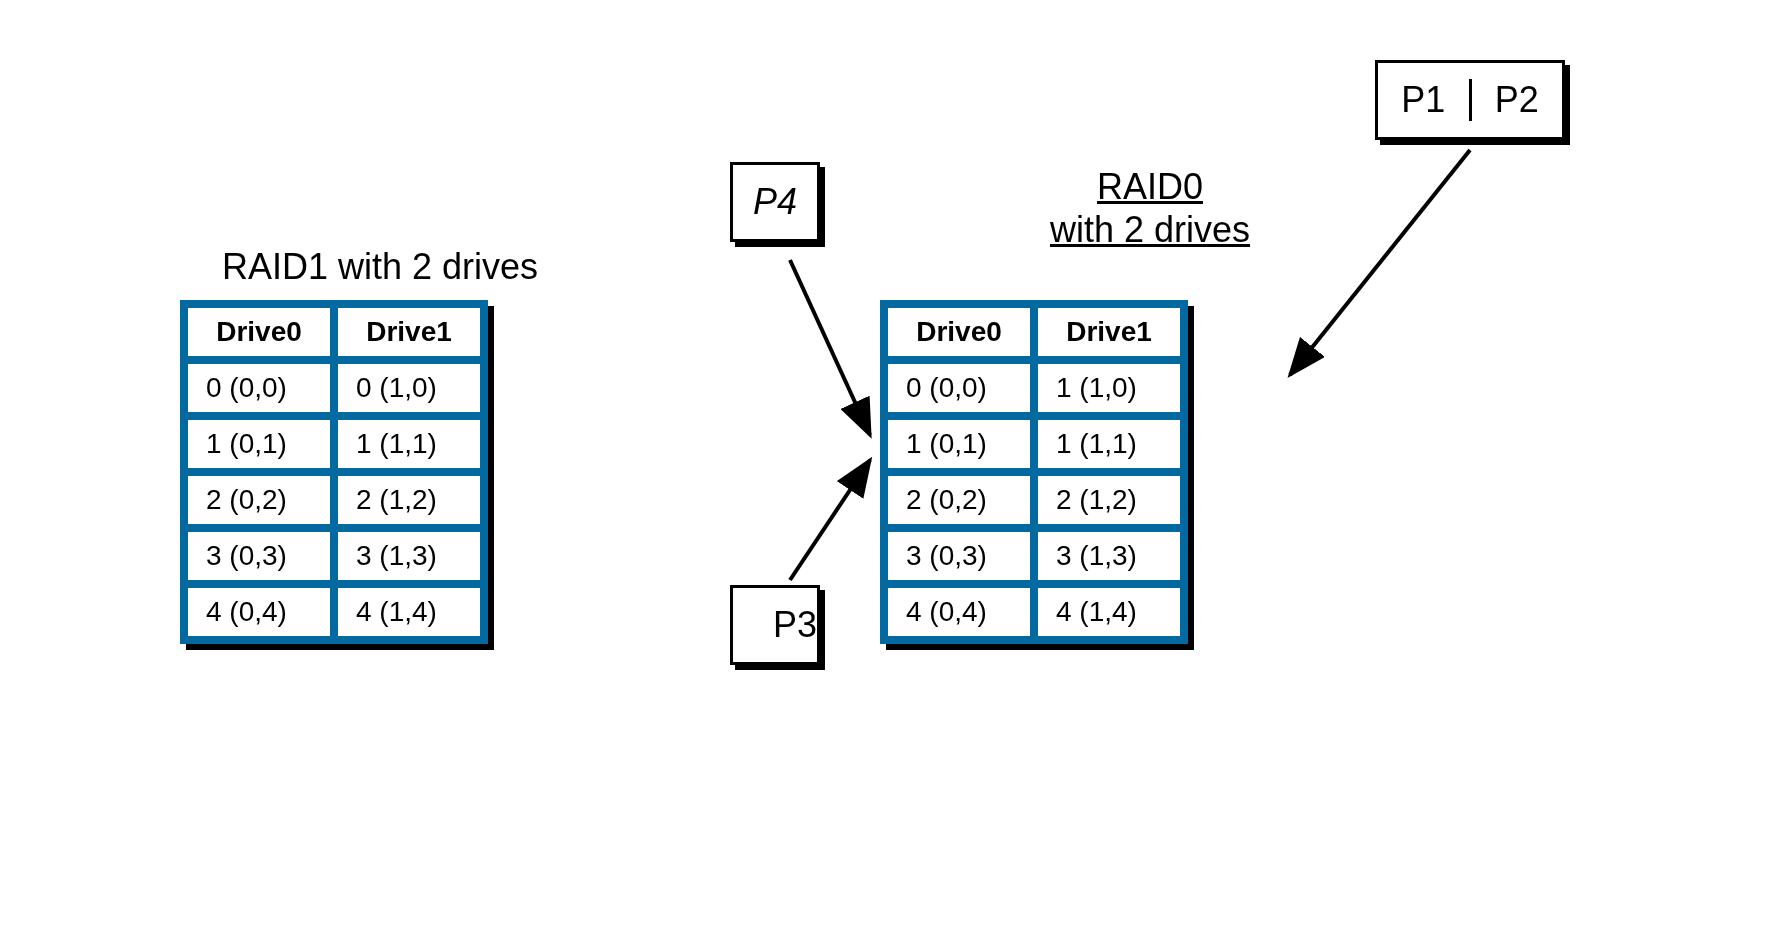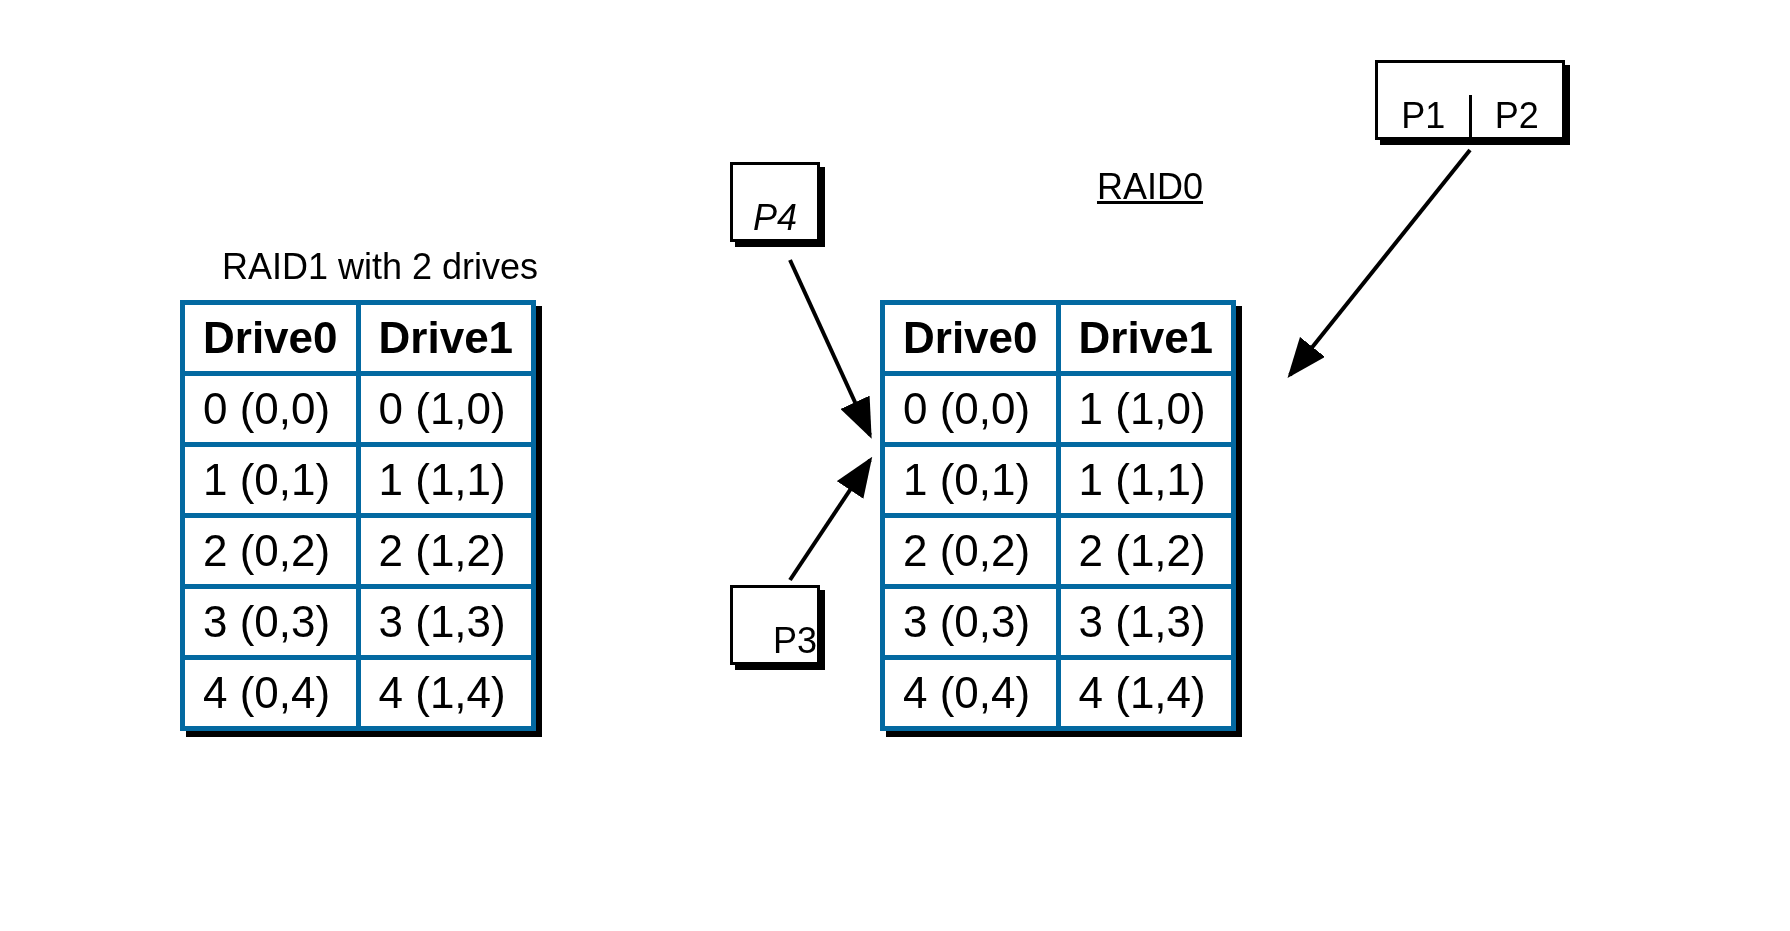--- a/index.html
+++ b/index.html
@@ -23,44 +23,44 @@
       background: white;
       box-shadow: 6px 6px 0px #000;
     }
 
     table {
       border-collapse: collapse;
       background: white;
     }
 
     th, td {
-      border: 5px solid #0369a1;
+      border: 8px solid #0369a1;
       padding: 8px 18px;
-      font-size: 44px;
+      font-size: 28px;
       text-align: left;
       min-width: 150px;
       height: 48px;
       box-sizing: border-box;
     }
 
     th {
       font-weight: bold;
       text-align: center;
     }
 
     .pbox {
       position: absolute;
       border: 3px solid #000;
       background: white;
       box-shadow: 5px 5px 0px #000;
       font-size: 36px;
       text-align: center;
       box-sizing: border-box;
       display: flex;
-      align-items: flex-end;
+      align-items: center;
       justify-content: center;
     }
 
     .pbox-double {
       display: flex;
       padding: 0;
     }
 
     .pbox-double > div {
       flex: 1;
@@ -111,20 +111,21 @@
       <tr>
         <td>4 (0,4)</td>
         <td>4 (1,4)</td>
       </tr>
     </tbody>
   </table>
 </div>
 
 <div class="title" style="left:975px; top:165px; width:350px; line-height:1.2;text-decoration:underline;">
   <span>RAID0</span><br>
+  <span>with 2 drives</span>
 </div>
 
 <div class="table-wrap" style="left:880px; top:300px;">
   <table>
     <thead>
       <tr>
         <th>Drive0</th>
         <th>Drive1</th>
       </tr>
     </thead>

